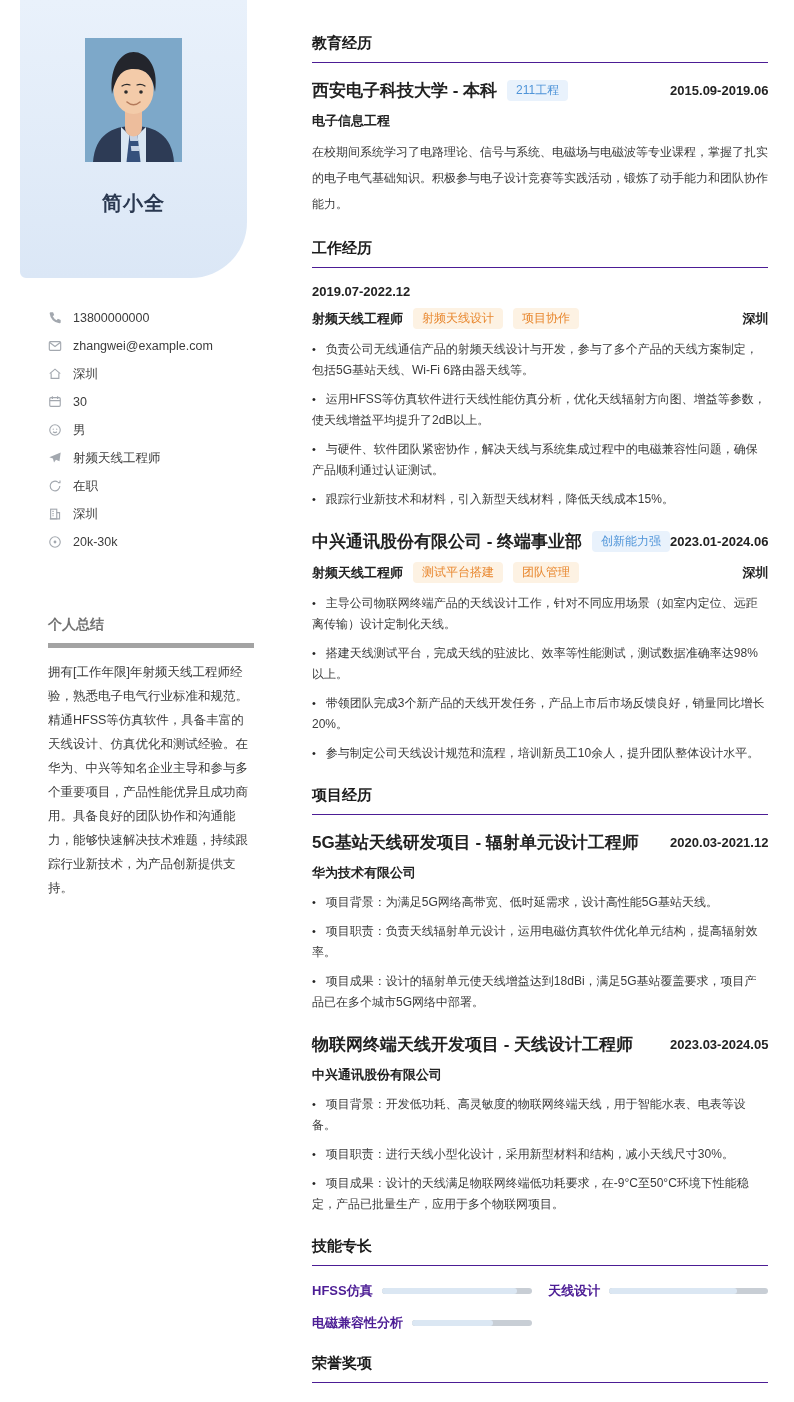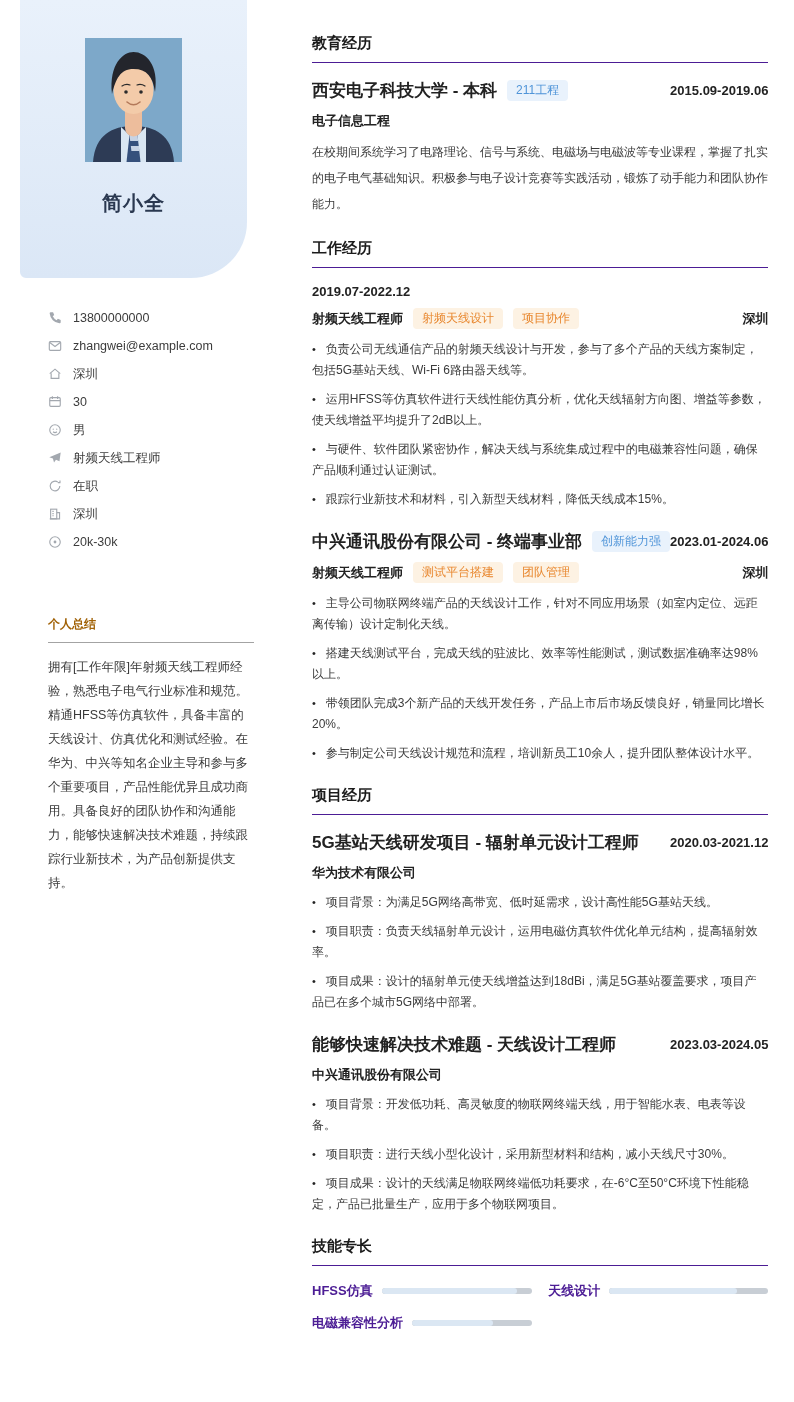--- a/index.html
+++ b/index.html
@@ -23,22 +23,22 @@
   .person-name {
     margin-top:28px; font-size:20px; font-weight:700; color:#2a3850; letter-spacing:1px;
   }
   .left-inner { padding-left:28px; padding-right:2px; }
   .contact-list { list-style:none; margin-top:26px; }
   .contact-list li { display:flex; align-items:center; height:28px; font-size:12.5px; color:#3c3c3c; }
   .cicon { width:14px; height:14px; margin-right:11px; color:#a3a8af; flex:0 0 auto; display:inline-flex; }
   .cicon svg { width:14px; height:14px; }
   .summary { margin-top:60px; width:206px; }
   .summary h3 {
-    font-size:12px; font-weight:700; color:#a16207;
-    padding-bottom:9px; border-bottom:1px solid #a3a3a3;
+    font-size:14px; font-weight:700; color:#737373;
+    padding-bottom:9px; border-bottom:5px solid #a3a3a3;
   }
   .summary p { margin-top:12px; font-size:12.5px; line-height:24px; color:#3a3a3a; }
 
   
   .right-col { flex:1 1 auto; margin-left:67px; margin-right:50px; padding-top:34px; }
   section { margin-bottom:22px; }
   .sec-title {
     font-size:15px; font-weight:700; color:#1b1b1b;
     padding-bottom:9px; border-bottom:1px solid #4c1d95; margin-bottom:16px;
   }
@@ -262,28 +262,28 @@
         <div class="esub">华为技术有限公司</div>
         <div class="bullets">
           <p class="bullet"><span class="dot">•</span><span>项目背景：为满足5G网络高带宽、低时延需求，设计高性能5G基站天线。</span></p>
           <p class="bullet"><span class="dot">•</span><span>项目职责：负责天线辐射单元设计，运用电磁仿真软件优化单元结构，提高辐射效率。</span></p>
           <p class="bullet"><span class="dot">•</span><span>项目成果：设计的辐射单元使天线增益达到18dBi，满足5G基站覆盖要求，项目产品已在多个城市5G网络中部署。</span></p>
         </div>
       </div>
 
       <div class="entry">
         <div class="entry-head">
-          <span class="etitle">能够快速解决技术难题 - 天线设计工程师</span>
+          <span class="etitle">物联网终端天线开发项目 - 天线设计工程师</span>
           <span class="edate">2023.03-2024.05</span>
         </div>
         <div class="esub">中兴通讯股份有限公司</div>
         <div class="bullets">
           <p class="bullet"><span class="dot">•</span><span>项目背景：开发低功耗、高灵敏度的物联网终端天线，用于智能水表、电表等设备。</span></p>
           <p class="bullet"><span class="dot">•</span><span>项目职责：进行天线小型化设计，采用新型材料和结构，减小天线尺寸30%。</span></p>
-          <p class="bullet"><span class="dot">•</span><span>项目成果：设计的天线满足物联网终端低功耗要求，在-6°C至50°C环境下性能稳定，产品已批量生产，应用于多个物联网项目。</span></p>
+          <p class="bullet"><span class="dot">•</span><span>项目成果：设计的天线满足物联网终端低功耗要求，在-9°C至50°C环境下性能稳定，产品已批量生产，应用于多个物联网项目。</span></p>
         </div>
       </div>
     </section>
 
     <section>
       <h2 class="sec-title">技能专长</h2>
       <div class="skills-grid">
         <div class="skill">
           <span class="sk-label">HFSS仿真</span>
           <div class="sk-track">
@@ -299,15 +299,19 @@
         <div class="skill">
           <span class="sk-label">电磁兼容性分析</span>
           <div class="sk-track">
               <div class="sk-fill" style="width: 67%;"></div>
             </div>
         </div>
         <div></div>
       </div>
     </section>
 
+    <section>
+      <h2 class="sec-title">荣誉奖项</h2>
+
+    </section>
 
   </main>
 </div>
 
 </body></html>

